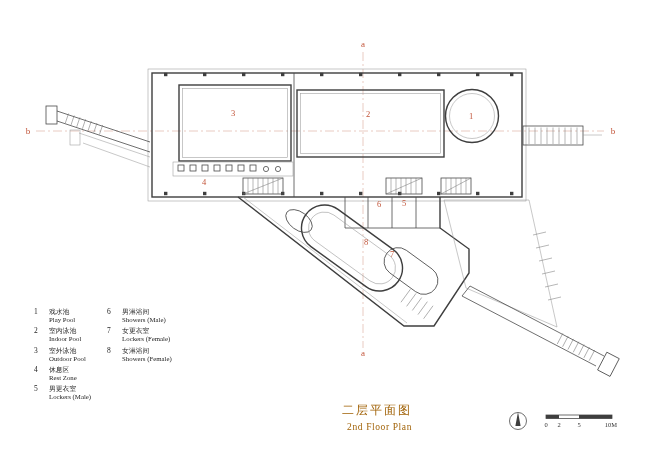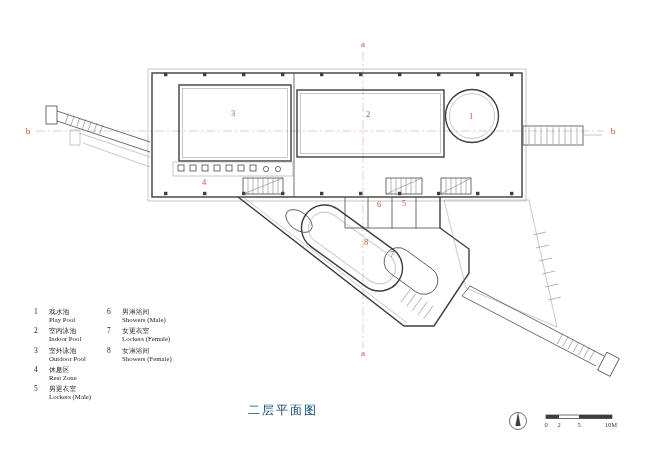--- a/index.html
+++ b/index.html
@@ -21,21 +21,21 @@
   
   .legend{position:absolute;left:34px;top:308px;display:flex;gap:16px;}
   .legend-col{display:flex;flex-direction:column;}
   .legend-item{display:flex;gap:7px;margin-bottom:3px;}
   .legend-num{font-size:7.5px;min-width:8px;line-height:1.15;}
   .legend-texts{display:flex;flex-direction:column;}
   .legend-zh{font-size:6.8px;line-height:1.2;}
   .legend-en{font-size:6.8px;line-height:1.2;}
 
   
-  .title-block{position:absolute;left:248px;top:402px;width:170px;text-align:left;color:#0c4a6e;}
+  .title-block{position:absolute;left:242px;top:402px;width:170px;text-align:right;color:#a16207;}
   .title-zh{font-size:12px;letter-spacing:2px;}
   .title-en{font-size:9.5px;margin-top:3px;letter-spacing:0.6px;}
 </style>
 </head>
 <body>
 
 <div class="canvas">
 
   <svg width="650" height="459" viewBox="0 0 650 459">
 
@@ -250,15 +250,16 @@
         <span class="legend-texts">
             <span class="legend-zh">女淋浴间</span>
             <span class="legend-en">Showers (Female)</span>
           </span>
       </div>
     </div>
   </div>
 
   <div class="title-block">
     <div class="title-zh">二层平面图</div>
+    <div class="title-en">2nd Floor Plan</div>
   </div>
 
 </div>
 
 </body></html>

